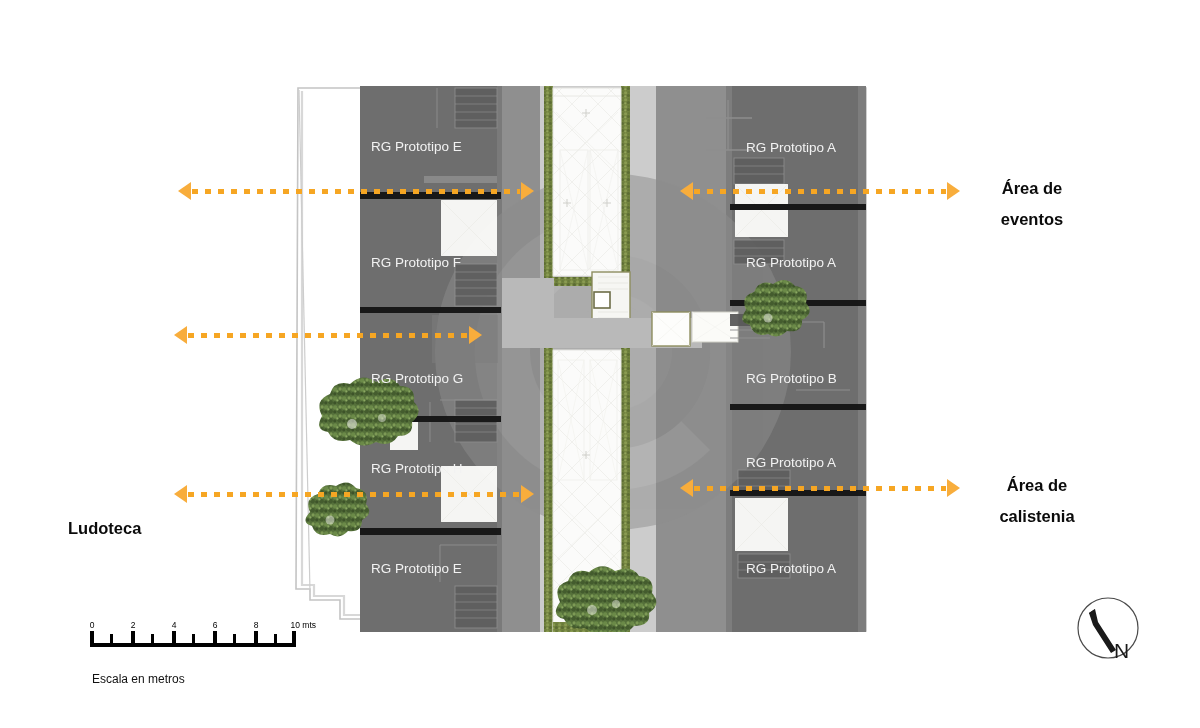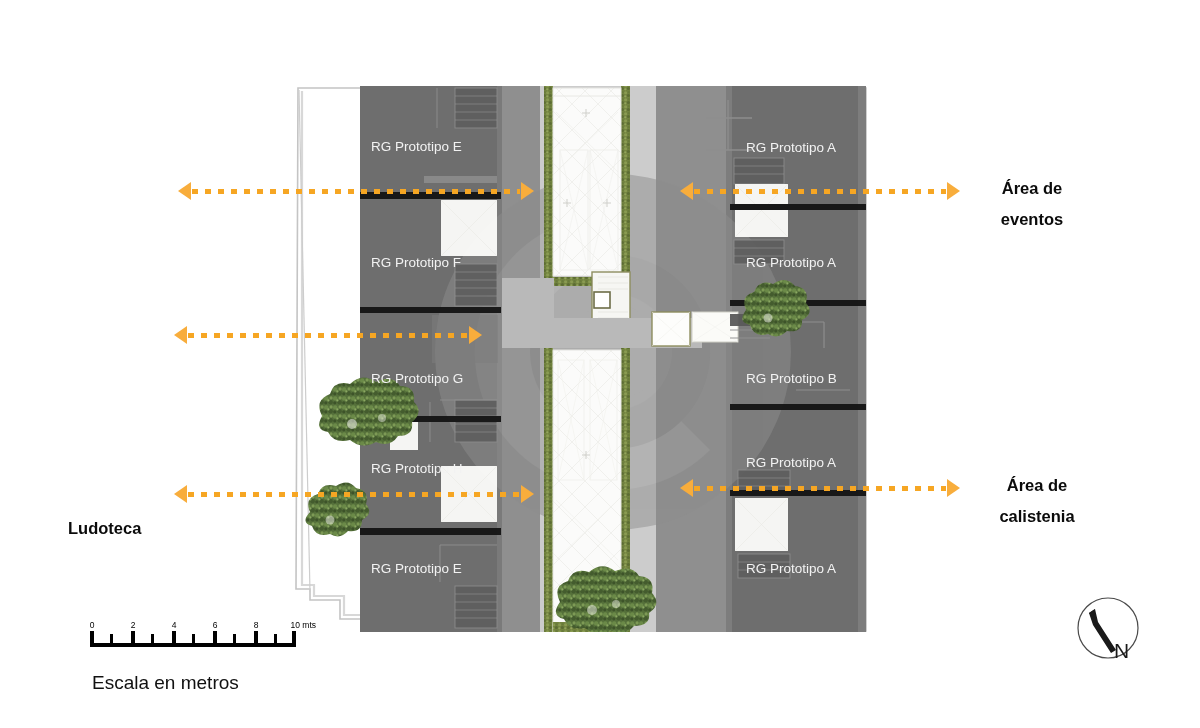--- a/index.html
+++ b/index.html
@@ -104,21 +104,21 @@
     font-size: 8.5px;
     color: #000;
     top: -11px;
     transform: translateX(-50%);
     white-space: nowrap;
   }
   #scalebar .tlabel.end { transform: translateX(-100%); }
   #scalebar .caption {
     position: absolute;
     left: 2px; top: 41px;
-    font-size: 19px;
+    font-size: 12px;
     color: #111;
     white-space: nowrap;
   }
 
   
   #compass { position: absolute; left: 1072px; top: 592px; }
 </style>
 </head>
 <body>
 

